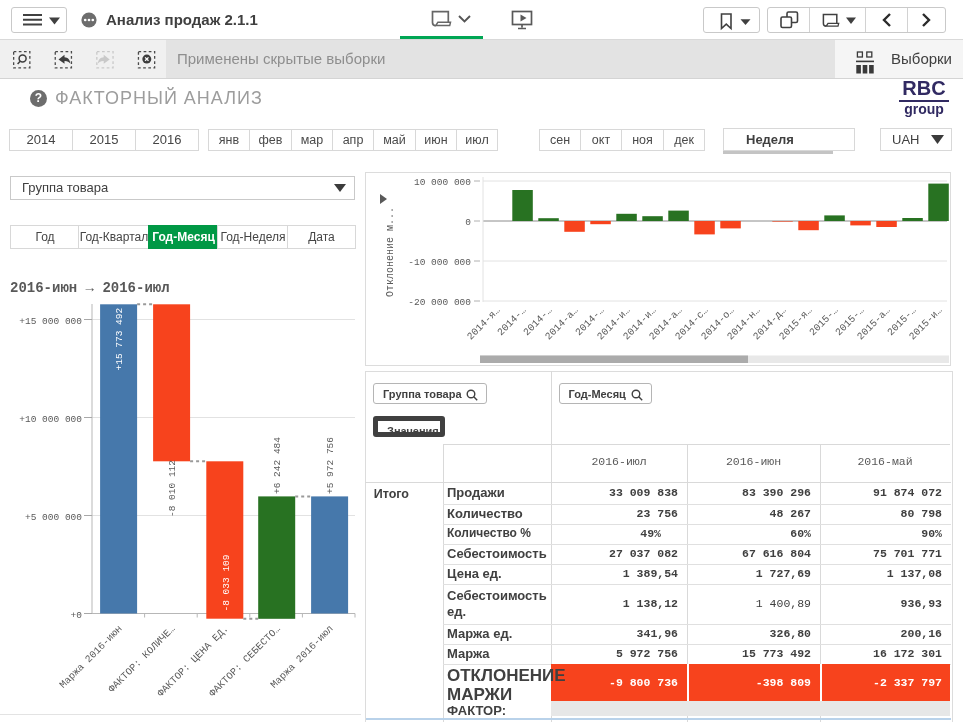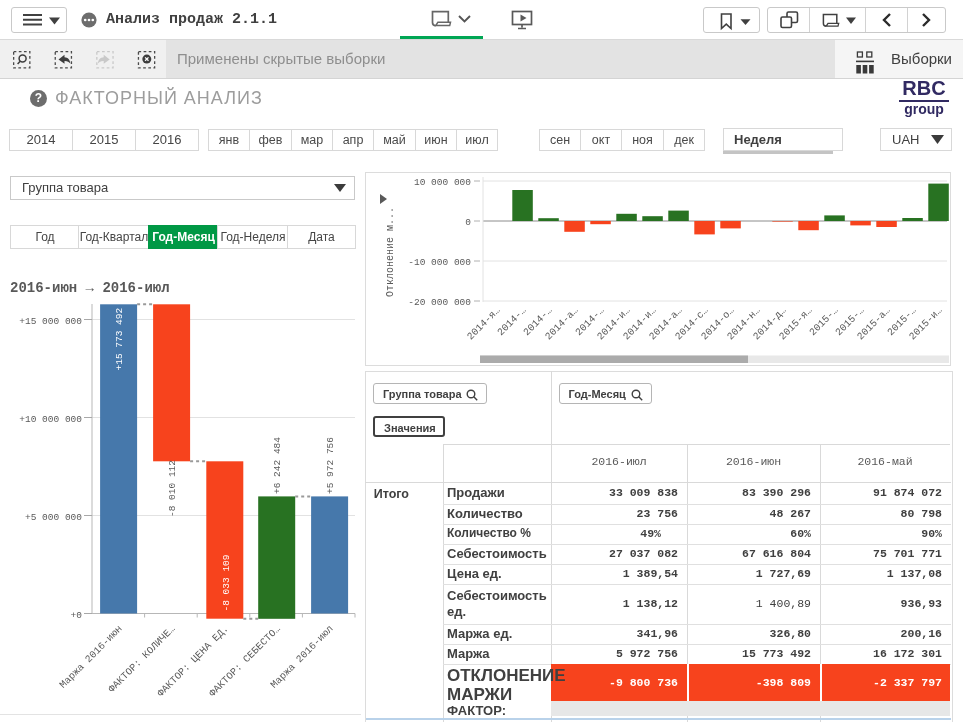--- a/index.html
+++ b/index.html
@@ -28,21 +28,21 @@
         <path d="M11 7h19M11 11.8h19M11 16.6h19" stroke="#404040" stroke-width="2"></path>
         <path d="M37 9.5l5.5 7 5.5-7z" fill="#404040"></path>
       </svg>
     </div>
     <svg class="abs" style="left:81px;top:12px" width="16" height="16">
       <circle cx="8" cy="8" r="7.6" fill="#6d6d6d"></circle>
       <circle cx="4.2" cy="8" r="1.35" fill="#fff"></circle>
         <circle cx="8" cy="8" r="1.35" fill="#fff"></circle>
         <circle cx="11.8" cy="8" r="1.35" fill="#fff"></circle>
     </svg>
-    <div class="abs" style="left:106px;top:0;height:39px;line-height:39px;font-size:15px;color:#404040;font-weight:600;font-family:Liberation Mono, monospace;">Анализ продаж 2.1.1</div>
+    <div class="abs" style="left:106px;top:0;height:39px;line-height:39px;font-size:15px;color:#404040;font-weight:600;">Анализ продаж 2.1.1</div>
 
     <svg class="abs" style="left:431px;top:9px" width="44" height="22">
       <path d="M4.8 16.6c-2 0-3.3-1.2-3.3-3.2V2.6h15.8v10.6" fill="none" stroke="#666" stroke-width="1.7"></path>
       <path d="M6.9 13.2h12.6l-0.8 3.4H4.8z" fill="none" stroke="#666" stroke-width="1.5"></path>
       <path d="M28 7l5.5 5.5 5.5-5.5" fill="none" stroke="#555" stroke-width="1.9"></path>
     </svg>
     <div class="abs" style="left:400px;top:36px;width:83px;height:3px;background:#00a654;"></div>
 
     <svg class="abs" style="left:511px;top:10px" width="22" height="21">
       <rect x="1.5" y="1.5" width="19" height="13" fill="none" stroke="#595959" stroke-width="1.7"></rect>
@@ -125,21 +125,21 @@
     <div class="fcell" style="left:165px;width:41px;font-size:12.5px;color:#4a4a4a;">май</div>
     <div class="fcell" style="left:207px;width:40px;font-size:12.5px;color:#4a4a4a;">июн</div>
     <div class="fcell" style="left:248px;width:40px;font-size:12.5px;color:#4a4a4a;">июл</div>
     <div class="fcell" style="left:289px;width:41px;font-size:12.5px;color:#4a4a4a;margin-left:45px;">авг</div>
     <div class="fcell" style="left:331px;width:40px;font-size:12.5px;color:#4a4a4a;">сен</div>
     <div class="fcell" style="left:372px;width:40px;font-size:12.5px;color:#4a4a4a;">окт</div>
     <div class="fcell" style="left:413px;width:41px;font-size:12.5px;color:#4a4a4a;">ноя</div>
     <div class="fcell" style="left:455px;width:40px;font-size:12.5px;color:#4a4a4a;">дек</div>
   </div>
   <div class="abs" style="left:723px;top:128px;width:108px;height:21px;background:#fff;border:1px solid #d8d8d8;
-       font-size:13px;font-weight:600;color:#404040;line-height:21px;padding-left:10px;">Неделя</div>
+       font-size:13px;font-weight:600;color:#404040;line-height:21px;padding-left:22px;">Неделя</div>
   <div class="abs" style="left:723px;top:151px;width:110px;height:3px;background:#c4c4c4;"></div>
   <div class="abs" style="left:880px;top:128px;width:70px;height:21px;background:#fff;border:1px solid #d8d8d8;">
     <span style="position:absolute;left:11px;top:0;line-height:21px;font-size:13px;color:#404040;">UAH</span>
     <svg style="position:absolute;right:7px;top:6px" width="13" height="9">
         <path d="M0 0h13l-6.5 9z" fill="#3b3b3b"></path>
       </svg>
   </div>
 
   <div class="abs" style="left:10px;top:176px;width:343px;height:22px;border:1px solid #c9c9c9;background:#fff;">
     <span style="position:absolute;left:11px;top:0;line-height:22px;font-size:13px;color:#404040;">Группа товара</span>
@@ -252,21 +252,21 @@
     <rect x="115" y="183.5" width="469" height="7.5" fill="#e8e8e8"></rect>
     <rect x="115" y="183.5" width="268" height="7.5" fill="#ababab"></rect>
   </svg>
 
   <div class="abs" style="left:365px;top:371px;width:586px;height:351px;border:1px solid #dcdcdc;border-bottom:none;background:#fff;"></div>
   <div class="abs" id="pivot" style="left:365px;top:371px;width:586px;height:351px;overflow:hidden;">
     <div style="position:absolute;left:8px;top:12px;width:114px;height:21px;border:1px solid #b5b5b5;border-radius:3px;background:#fff;font-size:11px;font-weight:bold;color:#404040;line-height:21px;padding-left:9px;box-sizing:border-box;">Группа товара<svg style="position:absolute;right:7px;top:5px" width="13" height="13">
           <circle cx="5" cy="5" r="3.8" fill="none" stroke="#404040" stroke-width="1.4"></circle>
           <path d="M7.8 7.8l3.4 3.4" stroke="#404040" stroke-width="1.4"></path>
         </svg></div>
-    <div style="position:absolute;left:8px;top:44.5px;width:72px;height:21px;border:2px solid #404040;border-radius:3px;background:#fff;font-size:11px;font-weight:bold;color:#404040;line-height:21px;padding-left:9px;box-sizing:border-box;">Значения</div>
+    <div style="position:absolute;left:8px;top:44.5px;width:72px;height:21px;border:5px solid #404040;border-radius:3px;background:#fff;font-size:11px;font-weight:bold;color:#404040;line-height:21px;padding-left:9px;box-sizing:border-box;">Значения</div>
     <div style="position:absolute;left:193.5px;top:12px;width:93px;height:21px;border:1px solid #b5b5b5;border-radius:3px;background:#fff;font-size:11px;font-weight:bold;color:#404040;line-height:21px;padding-left:9px;box-sizing:border-box;">Год-Месяц<svg style="position:absolute;right:7px;top:5px" width="13" height="13">
           <circle cx="5" cy="5" r="3.8" fill="none" stroke="#404040" stroke-width="1.4"></circle>
           <path d="M7.8 7.8l3.4 3.4" stroke="#404040" stroke-width="1.4"></path>
         </svg></div>
     <div style="position:absolute;left:186px;top:0;width:1px;height:351px;background:#d9d9d9;"></div>
     <div style="position:absolute;left:77.5px;top:72.5px;width:1px;height:278.5px;background:#d9d9d9;"></div>
     <div style="position:absolute;left:77.5px;top:72.5px;width:507.5px;height:1px;background:#d9d9d9;"></div>
     <div style="position:absolute;left:0;top:111.39999999999998px;width:586px;height:1px;background:#d9d9d9;"></div>
     <div style="position:absolute;left:322px;top:72.5px;width:1px;height:278.5px;background:#d9d9d9;"></div>
     <div style="position:absolute;left:455px;top:72.5px;width:1px;height:278.5px;background:#d9d9d9;"></div>

